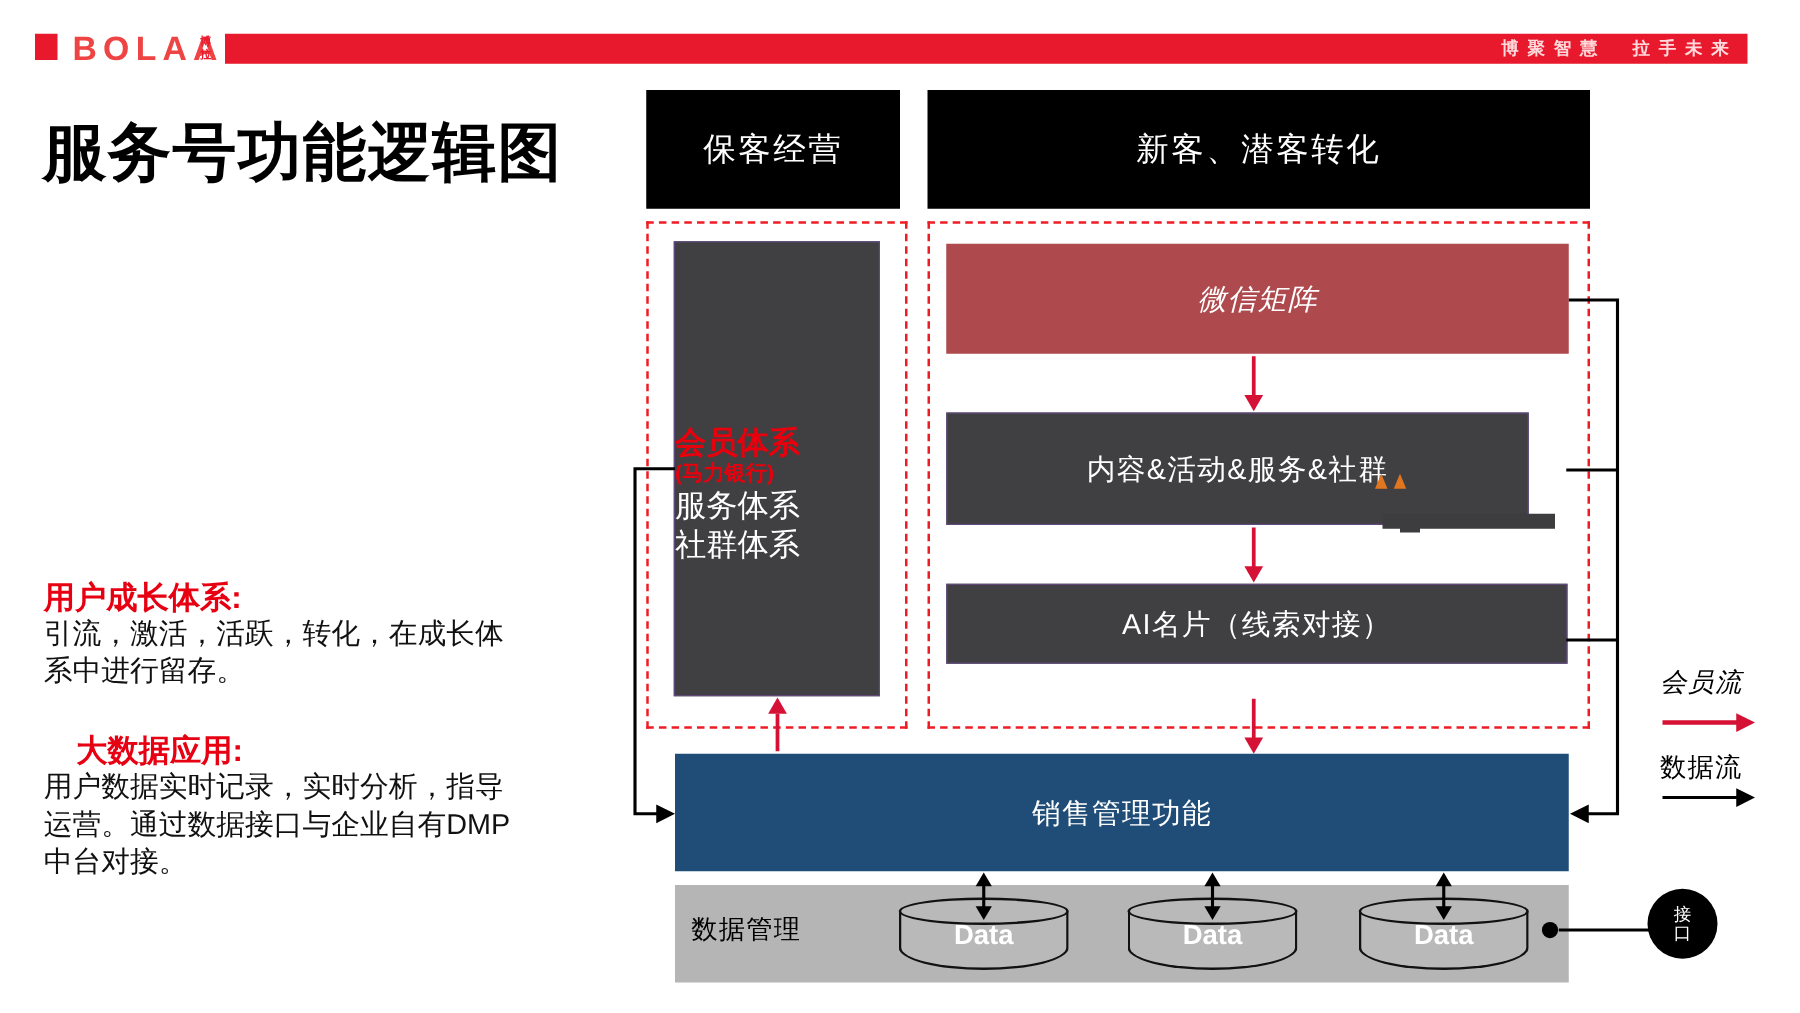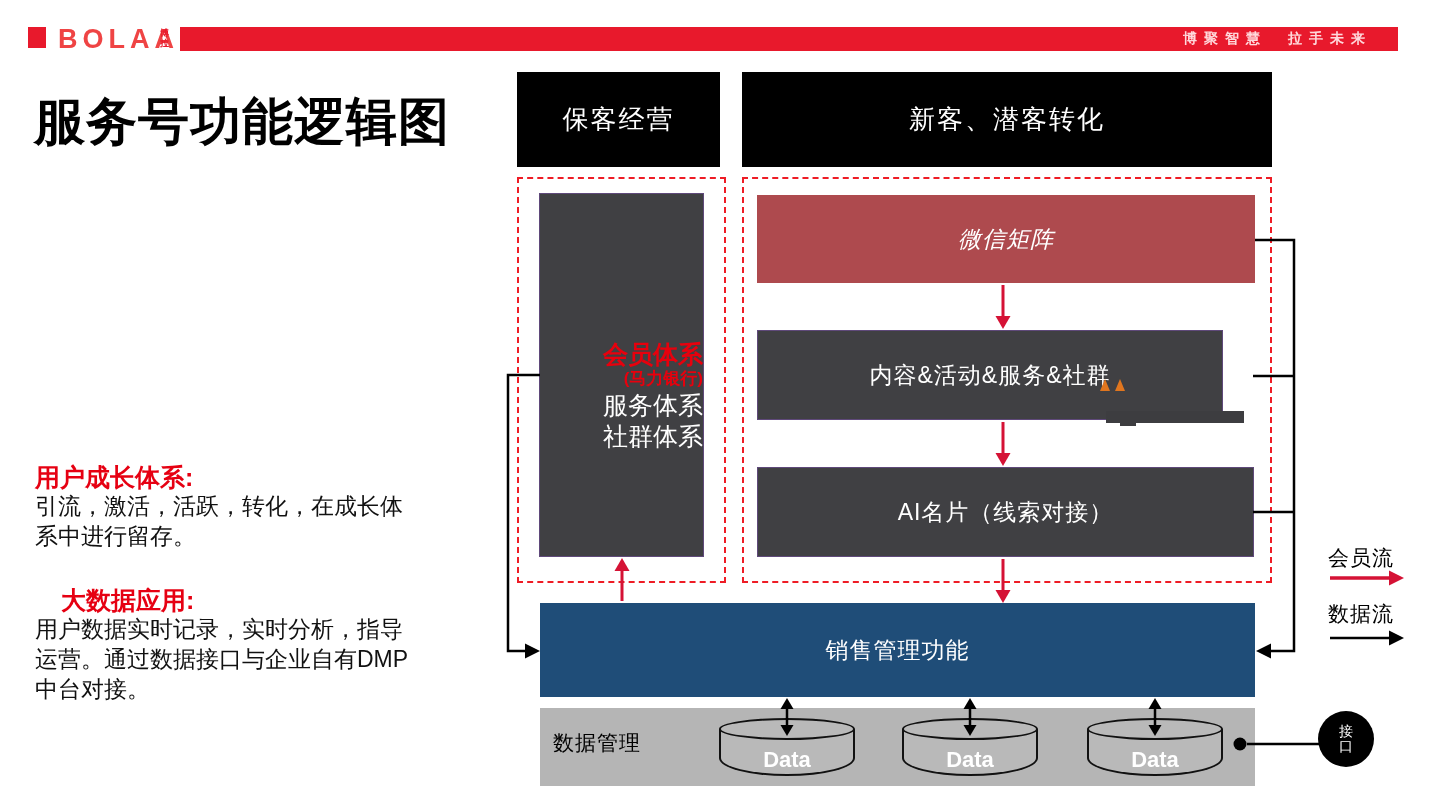--- a/index.html
+++ b/index.html
@@ -7,21 +7,21 @@
   body { font-family:"Liberation Sans","DejaVu Sans",sans-serif; }
   .stage { position:relative; width:1440px; height:810px; background:#fff; overflow:hidden; }
   .abs { position:absolute; }
   .pre { white-space:pre-line; }
 
   
   .logo-square { left:28px; top:27px; width:18px; height:21px; background:#e8192c; }
   .logo-text { left:58px; top:24px; font-size:27px; font-weight:800; letter-spacing:5px; color:#ef4444; }
   .logo-sub { left:160px; top:28px; width:12px; font-size:9px; line-height:10px; color:#e8192c; font-weight:700; }
   .brand-bar { left:180px; top:27px; width:1218px; height:24px; background:#e8192c;
-               display:flex; align-items:center; justify-content:flex-end; padding-right:26px; }
+               display:flex; align-items:center; justify-content:flex-end; padding-right:8px; }
   .brand-slogan { color:#ffd9dc; font-size:14px; letter-spacing:7px; font-weight:700; }
 
   
   .page-title { left:34px; top:88px; font-size:51px; font-weight:bold; color:#000; letter-spacing:1px; }
 
   
   .note-heading { color:#e60012; font-weight:bold; font-size:25px; }
   .note-body { color:#111; font-size:23px; line-height:30px; }
   .note1-h { left:35px; top:461px; }
   .note1-b { left:35px; top:491px; width:440px; }
@@ -35,30 +35,30 @@
   .header-right { left:742px; top:72px; width:530px; height:95px; }
 
   
   .dashed-frame { border:2.5px dashed #ee1c25; }
   .frame-left { left:517px; top:177px; width:209px; height:406px; }
   .frame-right { left:742px; top:177px; width:530px; height:406px; }
 
   
   .dark-box { background:#404043; border:1.5px solid #5f497a; color:#fff; }
   .member-box { left:539px; top:193px; width:165px; height:364px; display:flex; flex-direction:column;
-                align-items:flex-end; padding-top:146px; text-align:center; }
+                align-items:flex-start; padding-top:146px; text-align:center; }
   .member-title { color:#e8000d; font-weight:bold; font-size:25px; line-height:28px; }
   .member-sub { color:#e8000d; font-weight:bold; font-size:17px; line-height:22px; }
   .member-line { color:#fff; font-size:25px; line-height:31px; }
 
   .wechat-box { left:757px; top:195px; width:498px; height:88px; background:#ae4a4e;
                 display:flex; align-items:center; justify-content:center; color:#fff; font-size:23px; letter-spacing:1px;font-style:italic; }
   .content-box { left:757px; top:330px; width:466px; height:90px; display:flex; align-items:center;
                  justify-content:center; font-size:23px; letter-spacing:1px; }
-  .ai-box { left:757px; top:467px; width:497px; height:90px; display:flex; align-items:center;
+  .ai-box { left:757px; top:467px; width:497px; height:64px; display:flex; align-items:center;
             justify-content:center; font-size:23px; letter-spacing:1px; }
 
   
   .smudge { left:1106px; top:411px; width:138px; height:12px; background:#3d3d40; z-index:5; }
   .smudge-tick { left:1120px; top:422px; width:16px; height:4px; background:#3d3d40; z-index:5; }
   .tri { width:0; height:0; border-left:5px solid transparent; border-right:5px solid transparent;
          border-bottom:12px solid #e0761f; z-index:6; }
   .tri1 { left:1100px; top:379px; }
   .tri2 { left:1115px; top:379px; }
 
@@ -70,26 +70,26 @@
   .data-bar { left:540px; top:708px; width:715px; height:78px; background:#b5b5b5; }
   .data-label { left:553px; top:729px; font-size:21px; color:#000; letter-spacing:1px; }
   .cylinder { width:136px; height:58px; z-index:4; }
   .cyl1 { left:719px; top:718px; }
   .cyl2 { left:902px; top:718px; }
   .cyl3 { left:1087px; top:718px; }
   .cyl-body { position:absolute; left:0; right:0; top:11px; bottom:0; background:#b9b9b9;
               border:2.5px solid #111; border-top:none; border-radius:0 0 68px 68px / 0 0 18px 18px; }
   .cyl-top { position:absolute; left:0; right:0; top:0; height:22px; background:#b9b9b9;
              border:2.5px solid #111; border-radius:50%; }
-  .cyl-label { position:absolute; left:0; right:0; top:29px; text-align:center; color:#fff;
+  .cyl-label { position:absolute; left:0; right:0; top:17px; text-align:center; color:#fff;
                font-size:22px; font-weight:bold; }
 
   
   .legend-text { font-size:21px; color:#000; letter-spacing:1px; }
-  .legend-member { left:1328px; top:544px; }
+  .legend-member { left:1328px; top:532px;font-style:italic; }
   .legend-data { left:1328px; top:600px; }
 
   
   .interface-circle { left:1318px; top:711px; width:56px; height:56px; background:#000; border-radius:50%;
                       color:#fff; font-size:14px; line-height:15px; display:flex; align-items:center;
                       justify-content:center; text-align:center; z-index:11; }
 
   .overlay { left:0; top:0; width:1440px; height:810px; z-index:10; pointer-events:none; }
 </style>
 </head>

